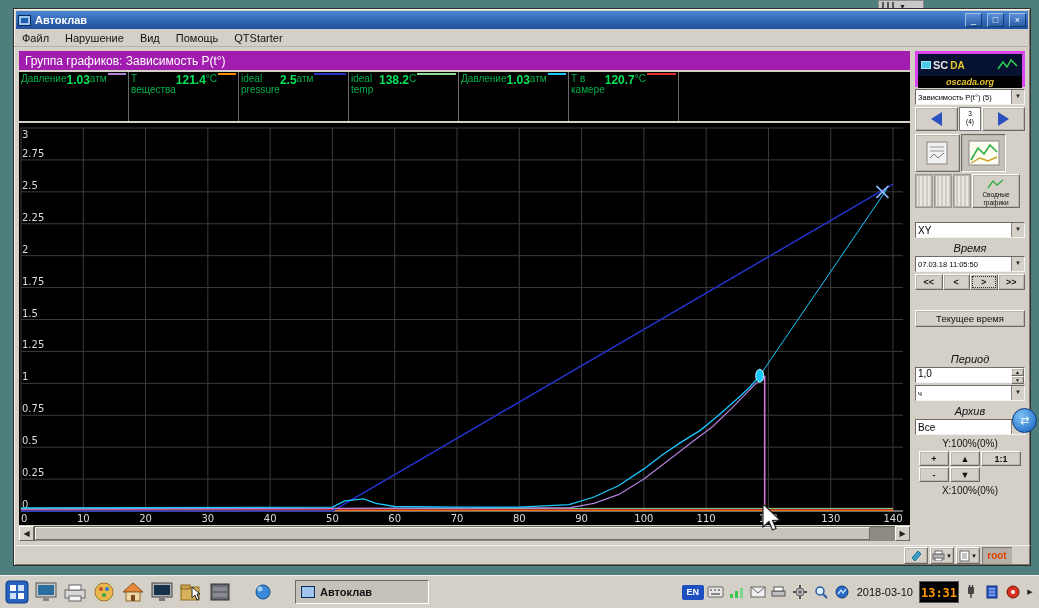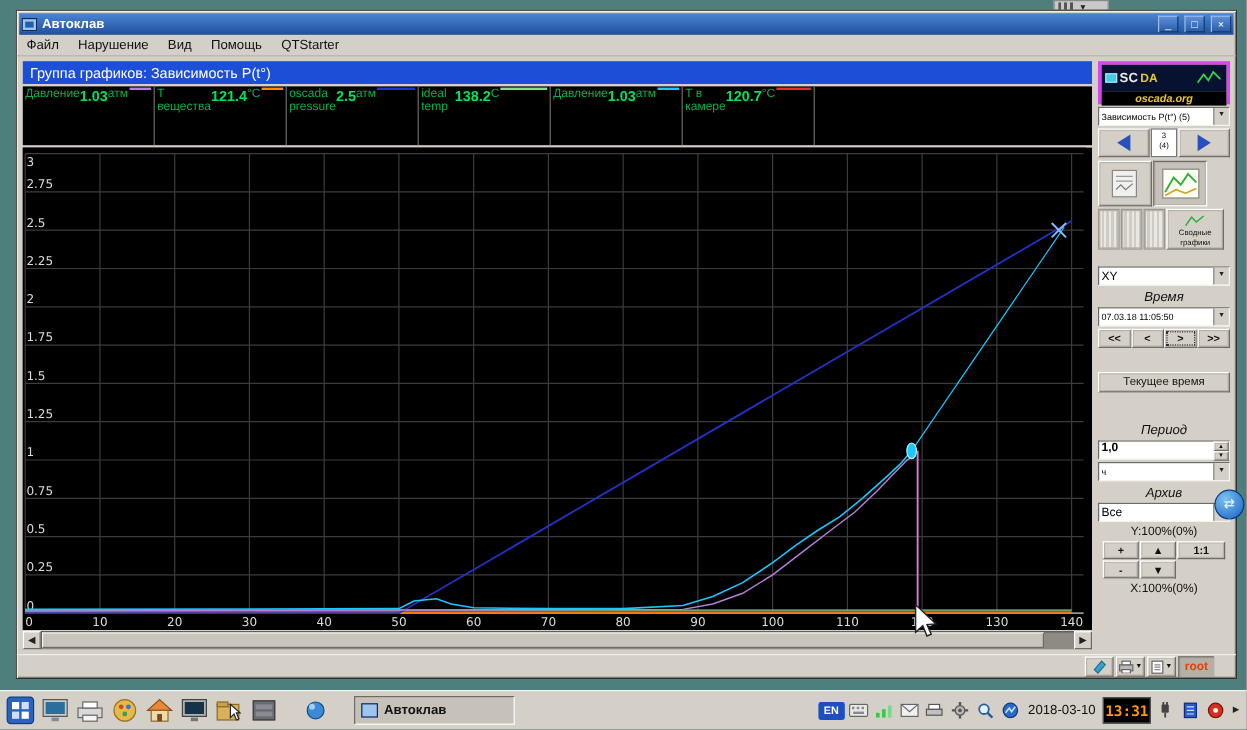--- a/index.html
+++ b/index.html
@@ -17,21 +17,21 @@
   .title-icon { width:13px; height:11px; background:#9fc4ee; border:1px solid #0a2a5a; position:relative; flex:0 0 auto; }
   .title-icon::after { content:""; position:absolute; left:2px; top:2px; right:2px; bottom:2px; background:#1f5fae; }
   .title-text { color:#fff; font-weight:bold; font-size:11px; flex:1; }
   .winbtn { width:17px; height:14px; font-size:9px; line-height:12px; text-align:center; color:#fff; background:linear-gradient(#5b8fd8,#2c5ea8); border:1px solid; border-color:#9fc0e8 #123a74 #123a74 #9fc0e8; margin-left:1px; cursor:default; }
   .menubar { height:18px; display:flex; align-items:center; padding-left:0; font-size:11px; color:#111; border-bottom:1px solid #b7b3ab; }
   .menu-item { padding:2px 8px; }
   .content { flex:1; display:flex; padding:4px 5px; gap:5px; min-height:0; }
 
   
   .chart-col { flex:1; display:flex; flex-direction:column; min-width:0; }
-  .chart-header { height:21px; background:#1d4ed8; color:#fff; font-size:12px; display:flex; align-items:center; padding-left:6px; }
+  .chart-header { height:21px; background:#a21caf; color:#fff; font-size:12px; display:flex; align-items:center; padding-left:6px; }
   .params-row { margin-top:2px; height:54px; background:#000; display:flex; }
   .param { width:110px; height:100%; border-right:1px solid #6a6a6a; padding:1px 2px; display:flex; flex-direction:row; }
   .param-label { font-size:10px; color:#00b24c; }
   .param-value { font-size:12px; font-weight:bold; color:#00e35a; text-align:center; }
   .param-unit { font-size:10px; color:#00b24c; text-align:center; flex:1; }
   .param-underline { height:2px; width:64px; margin:0 0 2px 1px; }
   .chart-area { margin-top:2px; background:#000; }
   .chart-svg { display:block; background:#000; font-family:"DejaVu Sans",sans-serif; }
   .hscroll { height:15px; margin-top:1px; display:flex; background:#aaa69e; }
   .scroll-btn { width:15px; height:15px; font-size:8px; line-height:13px; text-align:center; color:#222; background:#d4d0c8; border:1px solid; border-color:#fff #6e6a66 #6e6a66 #fff; }
@@ -62,21 +62,21 @@
   .viewbtn { width:45px; height:38px; display:flex; align-items:center; justify-content:center; }
   .view-row2 { display:flex; margin-top:2px; gap:1px; }
   .smallbtn { width:18px; height:34px; background:repeating-linear-gradient(90deg,#e9e7e2 0 2px,#cfccc5 2px 4px); border:1px solid #9a968e; }
   .sumbtn { width:48px; height:34px; font-size:6.5px; line-height:7.5px; padding:1px; text-align:center; display:flex; flex-direction:column; justify-content:flex-end; align-items:center; gap:1px; }
   .side-label { font-style:italic; font-size:11px; text-align:center; margin-top:4px; color:#111; }
   .btn-strip { display:flex; margin-top:2px; height:16px; gap:0; }
   .btn-strip .btn3d { flex:1; font-weight:bold; font-size:9px; line-height:12px; text-align:center; }
   .focusbtn { outline:1px dotted #333; outline-offset:-3px; }
   .widebtn { margin-top:20px; height:17px; width:100%; font-size:9.5px; }
   .spin { display:flex; height:16px; background:#fff; border:1px solid; border-color:#6e6a66 #f4f2ee #f4f2ee #6e6a66; margin-top:2px; }
-  .spin-text { flex:1; font-size:10px; padding:0 2px;font-weight:bold; }
+  .spin-text { flex:1; font-size:10px; padding:0 2px; }
   .spin-btns { width:13px; display:flex; flex-direction:column; }
   .spin-btns .btn3d { flex:1; font-size:5px; line-height:6px; text-align:center; padding:0; }
   .scale-text { font-size:10px; text-align:center; margin-top:3px; color:#111; }
   .zoom-grid { display:grid; grid-template-columns:30px 30px 40px; grid-auto-rows:15px; gap:1px; margin-top:2px; justify-content:center; }
   .zoom-grid .btn3d { font-weight:bold; font-size:9px; line-height:12px; text-align:center; }
 
   
   .statusbar { height:20px; display:flex; align-items:flex-start; gap:2px; padding:1px 18px; border-top:1px solid #f0efec; }
   .status-fill { flex:1; height:16px; }
   .status-btn { width:24px; height:17px; display:flex; align-items:center; justify-content:center; gap:1px; }
@@ -137,21 +137,21 @@
             <div class="param-unit">атм</div>
             <div class="param-underline" style="background: rgb(179, 129, 217);"></div>
           </div>
           <div class="param">
             <div class="param-label">Т вещества</div>
             <div class="param-value">121.4</div>
             <div class="param-unit">°C</div>
             <div class="param-underline" style="background: rgb(255, 140, 0);"></div>
           </div>
           <div class="param">
-            <div class="param-label">oscada pressure</div>
+            <div class="param-label">ideal pressure</div>
             <div class="param-value">2.5</div>
             <div class="param-unit">атм</div>
             <div class="param-underline" style="background: rgb(34, 51, 204);"></div>
           </div>
           <div class="param">
             <div class="param-label">ideal temp</div>
             <div class="param-value">138.2</div>
             <div class="param-unit">C</div>
             <div class="param-underline" style="background: rgb(143, 217, 143);"></div>
           </div>

